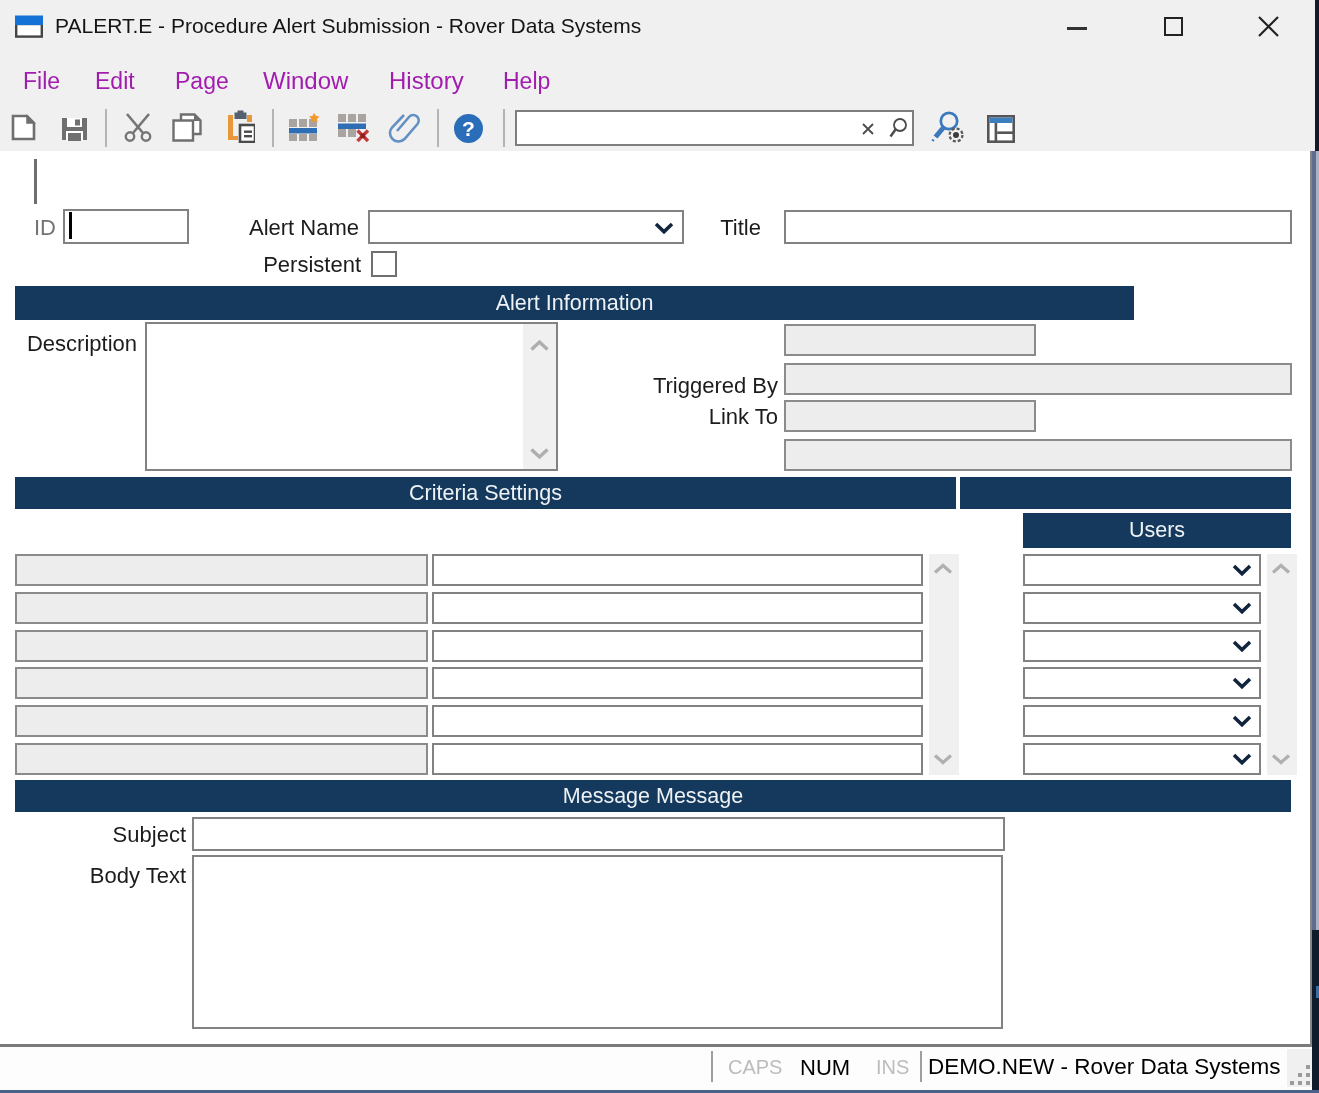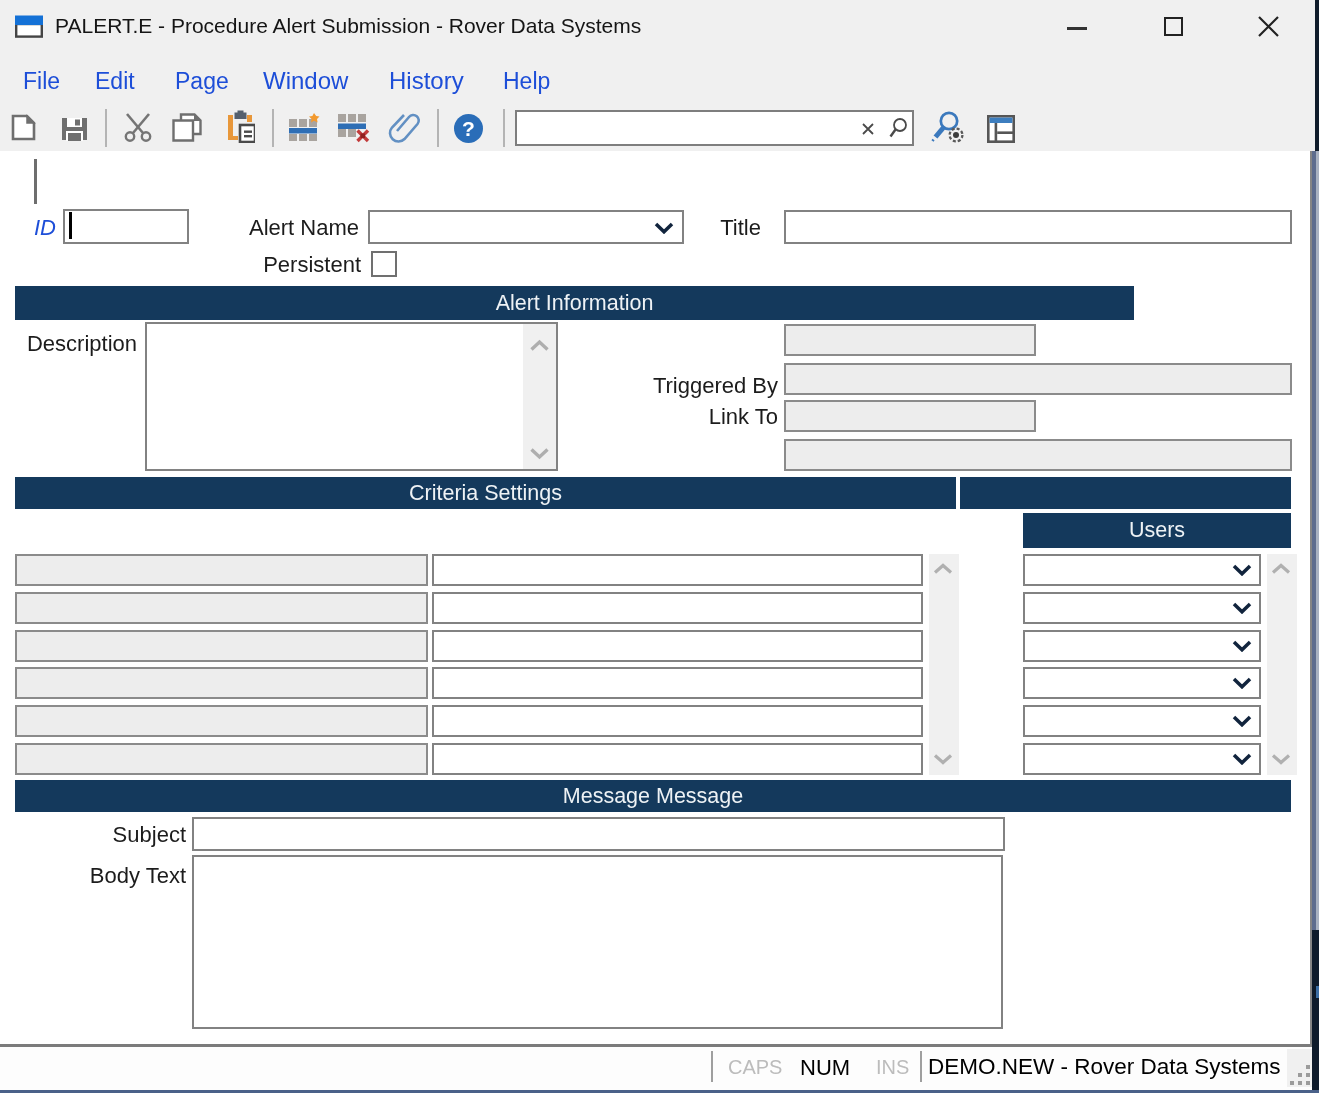--- a/index.html
+++ b/index.html
@@ -1,25 +1,25 @@
 <!DOCTYPE html>
 <html><head>
 <meta charset="utf-8">
 <style>
 html,body{margin:0;padding:0;}
 body{width:1319px;height:1093px;overflow:hidden;font-family:"Liberation Sans",sans-serif;background:#fff;}
 #win{position:absolute;left:0;top:0;width:1319px;height:1093px;background:#ffffff;}
 .abs{position:absolute;}
-.lbl{position:absolute;font-size:22px;color:#1d4ed8;white-space:nowrap;font-style:italic;}
+.lbl{position:absolute;font-size:22px;color:#737373;white-space:nowrap;}
 .rlbl{position:absolute;font-size:22px;color:#1c1c1c;white-space:nowrap;text-align:right;}
 .inp{position:absolute;background:#ffffff;border:2px solid #828282;box-sizing:border-box;}
 .ginp{position:absolute;background:#ededed;border:2px solid #8b8b8b;box-sizing:border-box;}
 .bar{position:absolute;background:#14395c;color:#eef2f5;font-size:21.5px;text-align:center;box-sizing:border-box;}
 .sbtrack{position:absolute;background:#f0f0f0;}
-.menuitem{position:absolute;font-size:23px;color:#1d4ed8;white-space:nowrap;}
+.menuitem{position:absolute;font-size:23px;color:#a21caf;white-space:nowrap;}
 </style>
 </head>
 <body>
 <div id="win">
 
 <div class="abs" style="left:0;top:0;width:1319px;height:151px;background:#f0f0f0;"></div>
 
 <svg class="abs" style="left:15px;top:15px;" width="28" height="23" viewBox="0 0 28 23">
   <rect x="1.2" y="9" width="25.6" height="12.6" fill="#ffffff" stroke="#454545" stroke-width="2.4"></rect>
   <rect x="0" y="0.5" width="28" height="9.5" fill="#1471d6"></rect>

